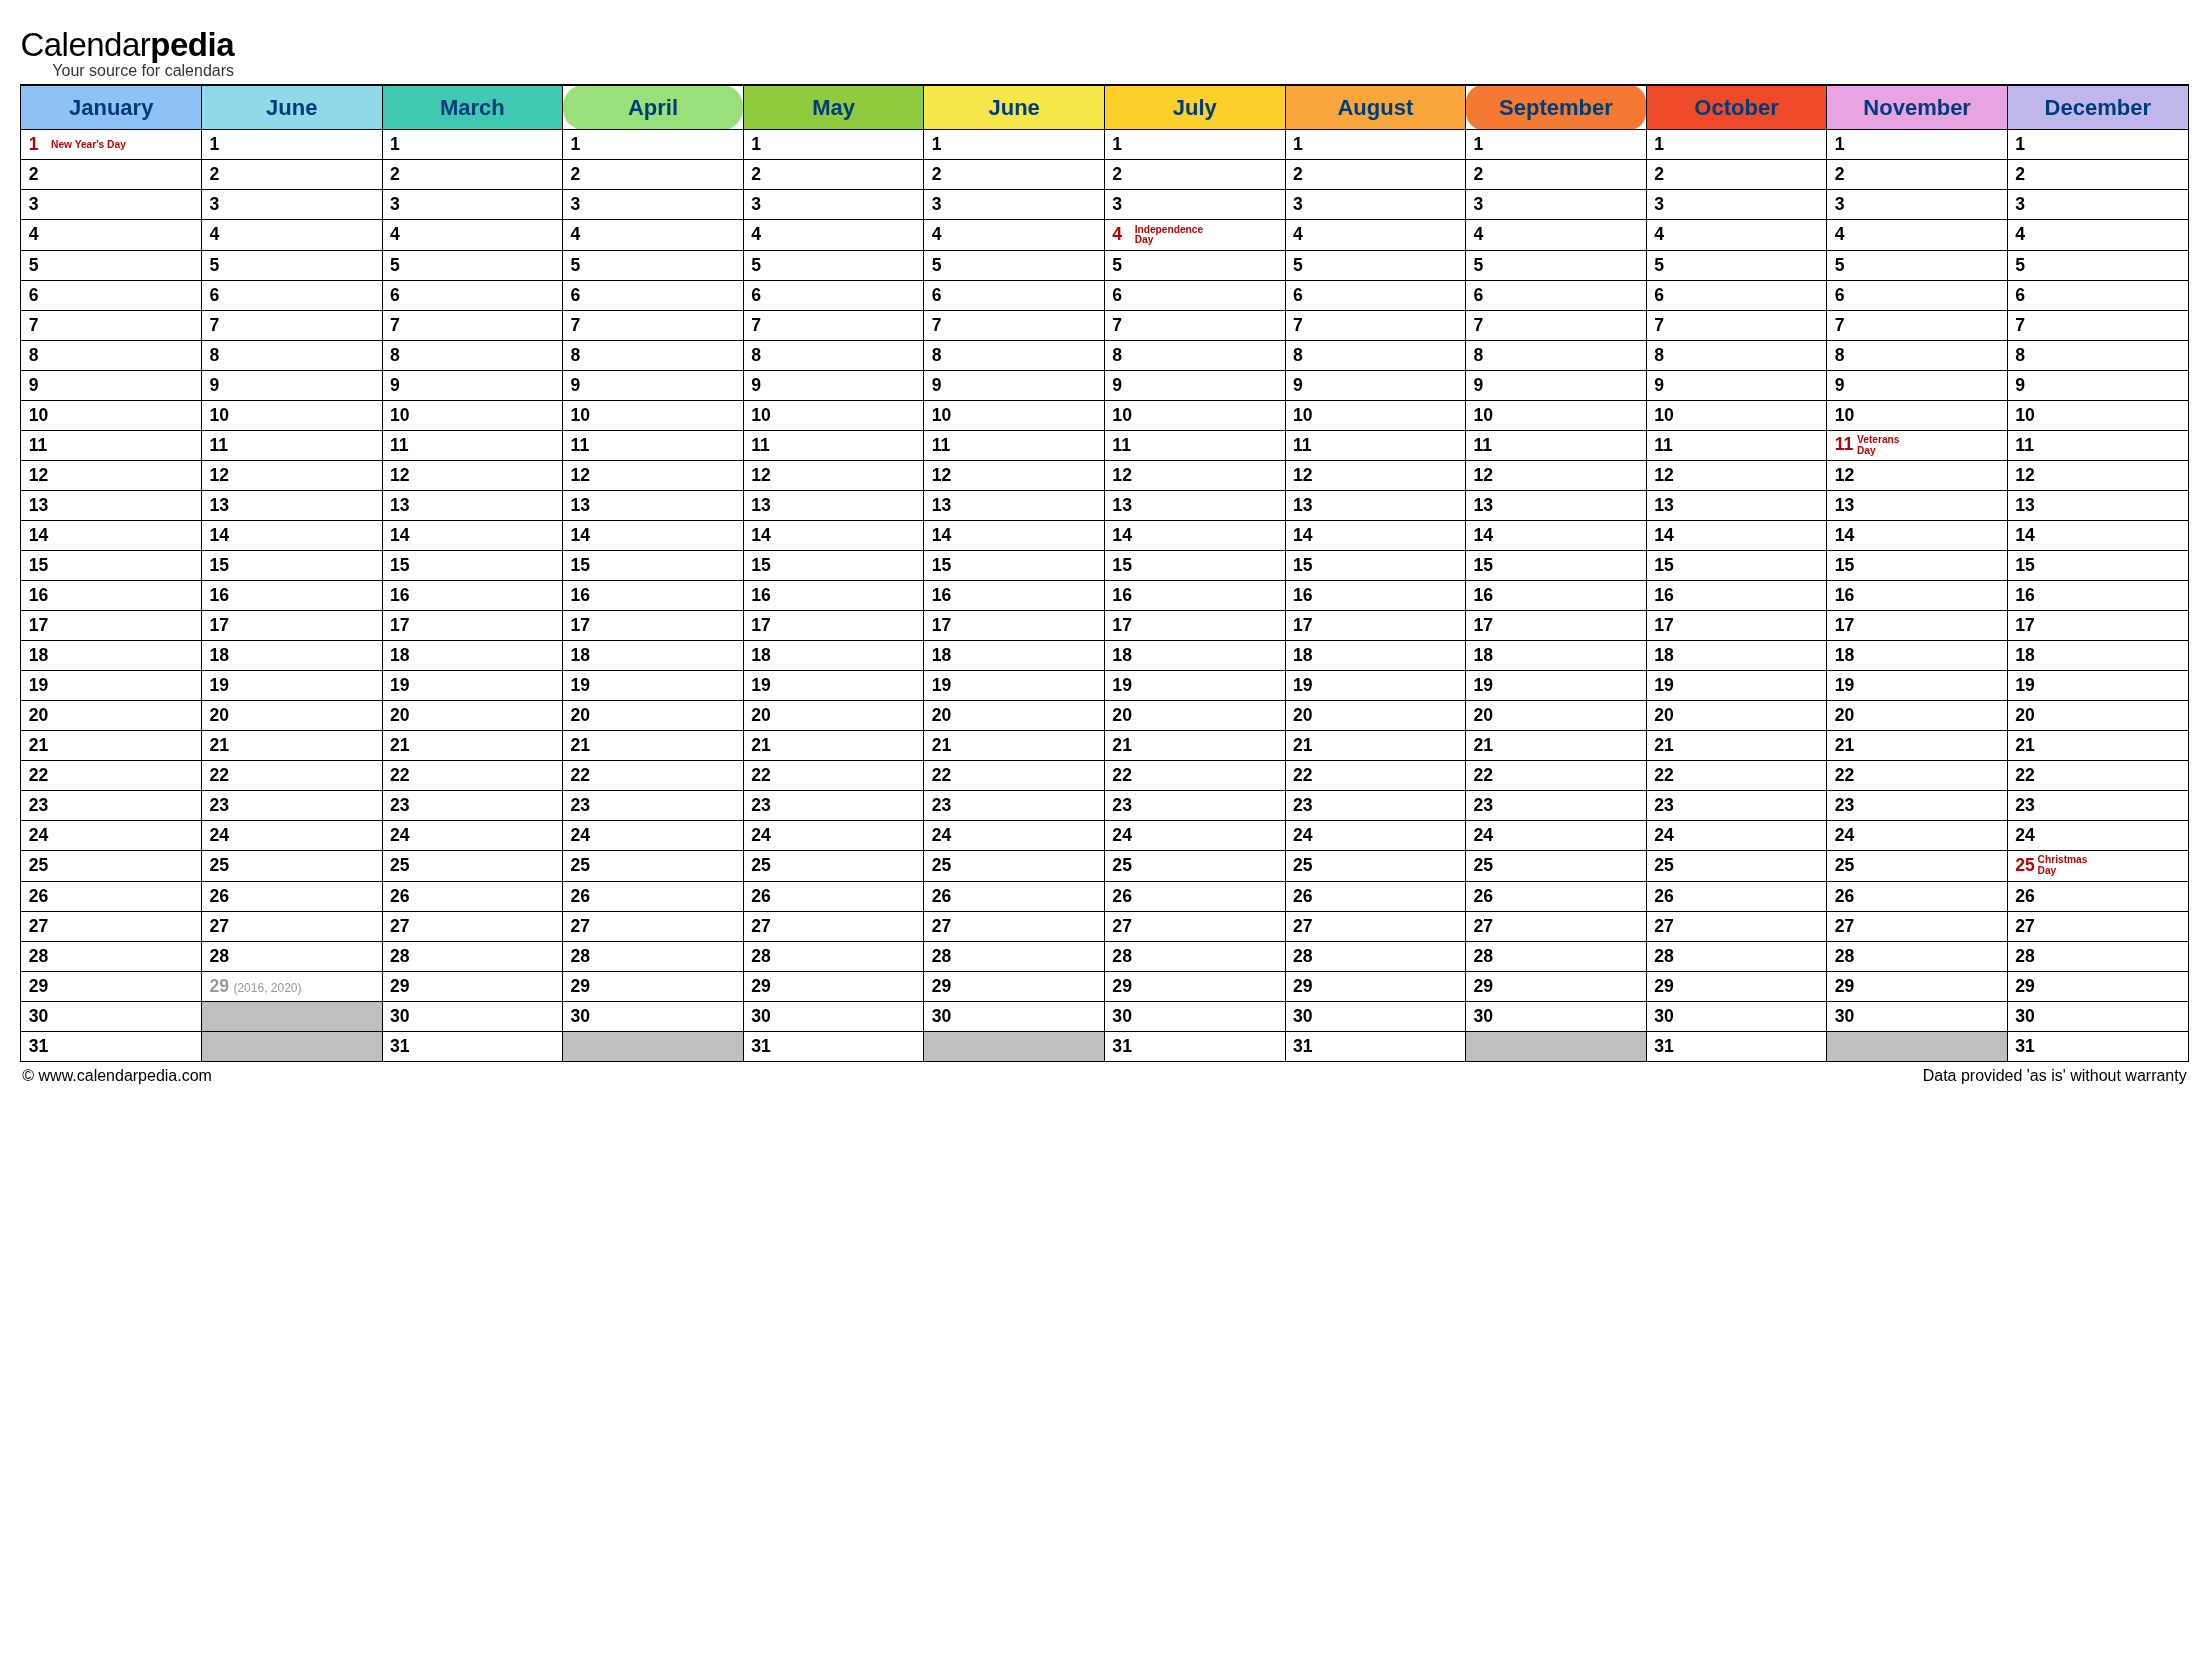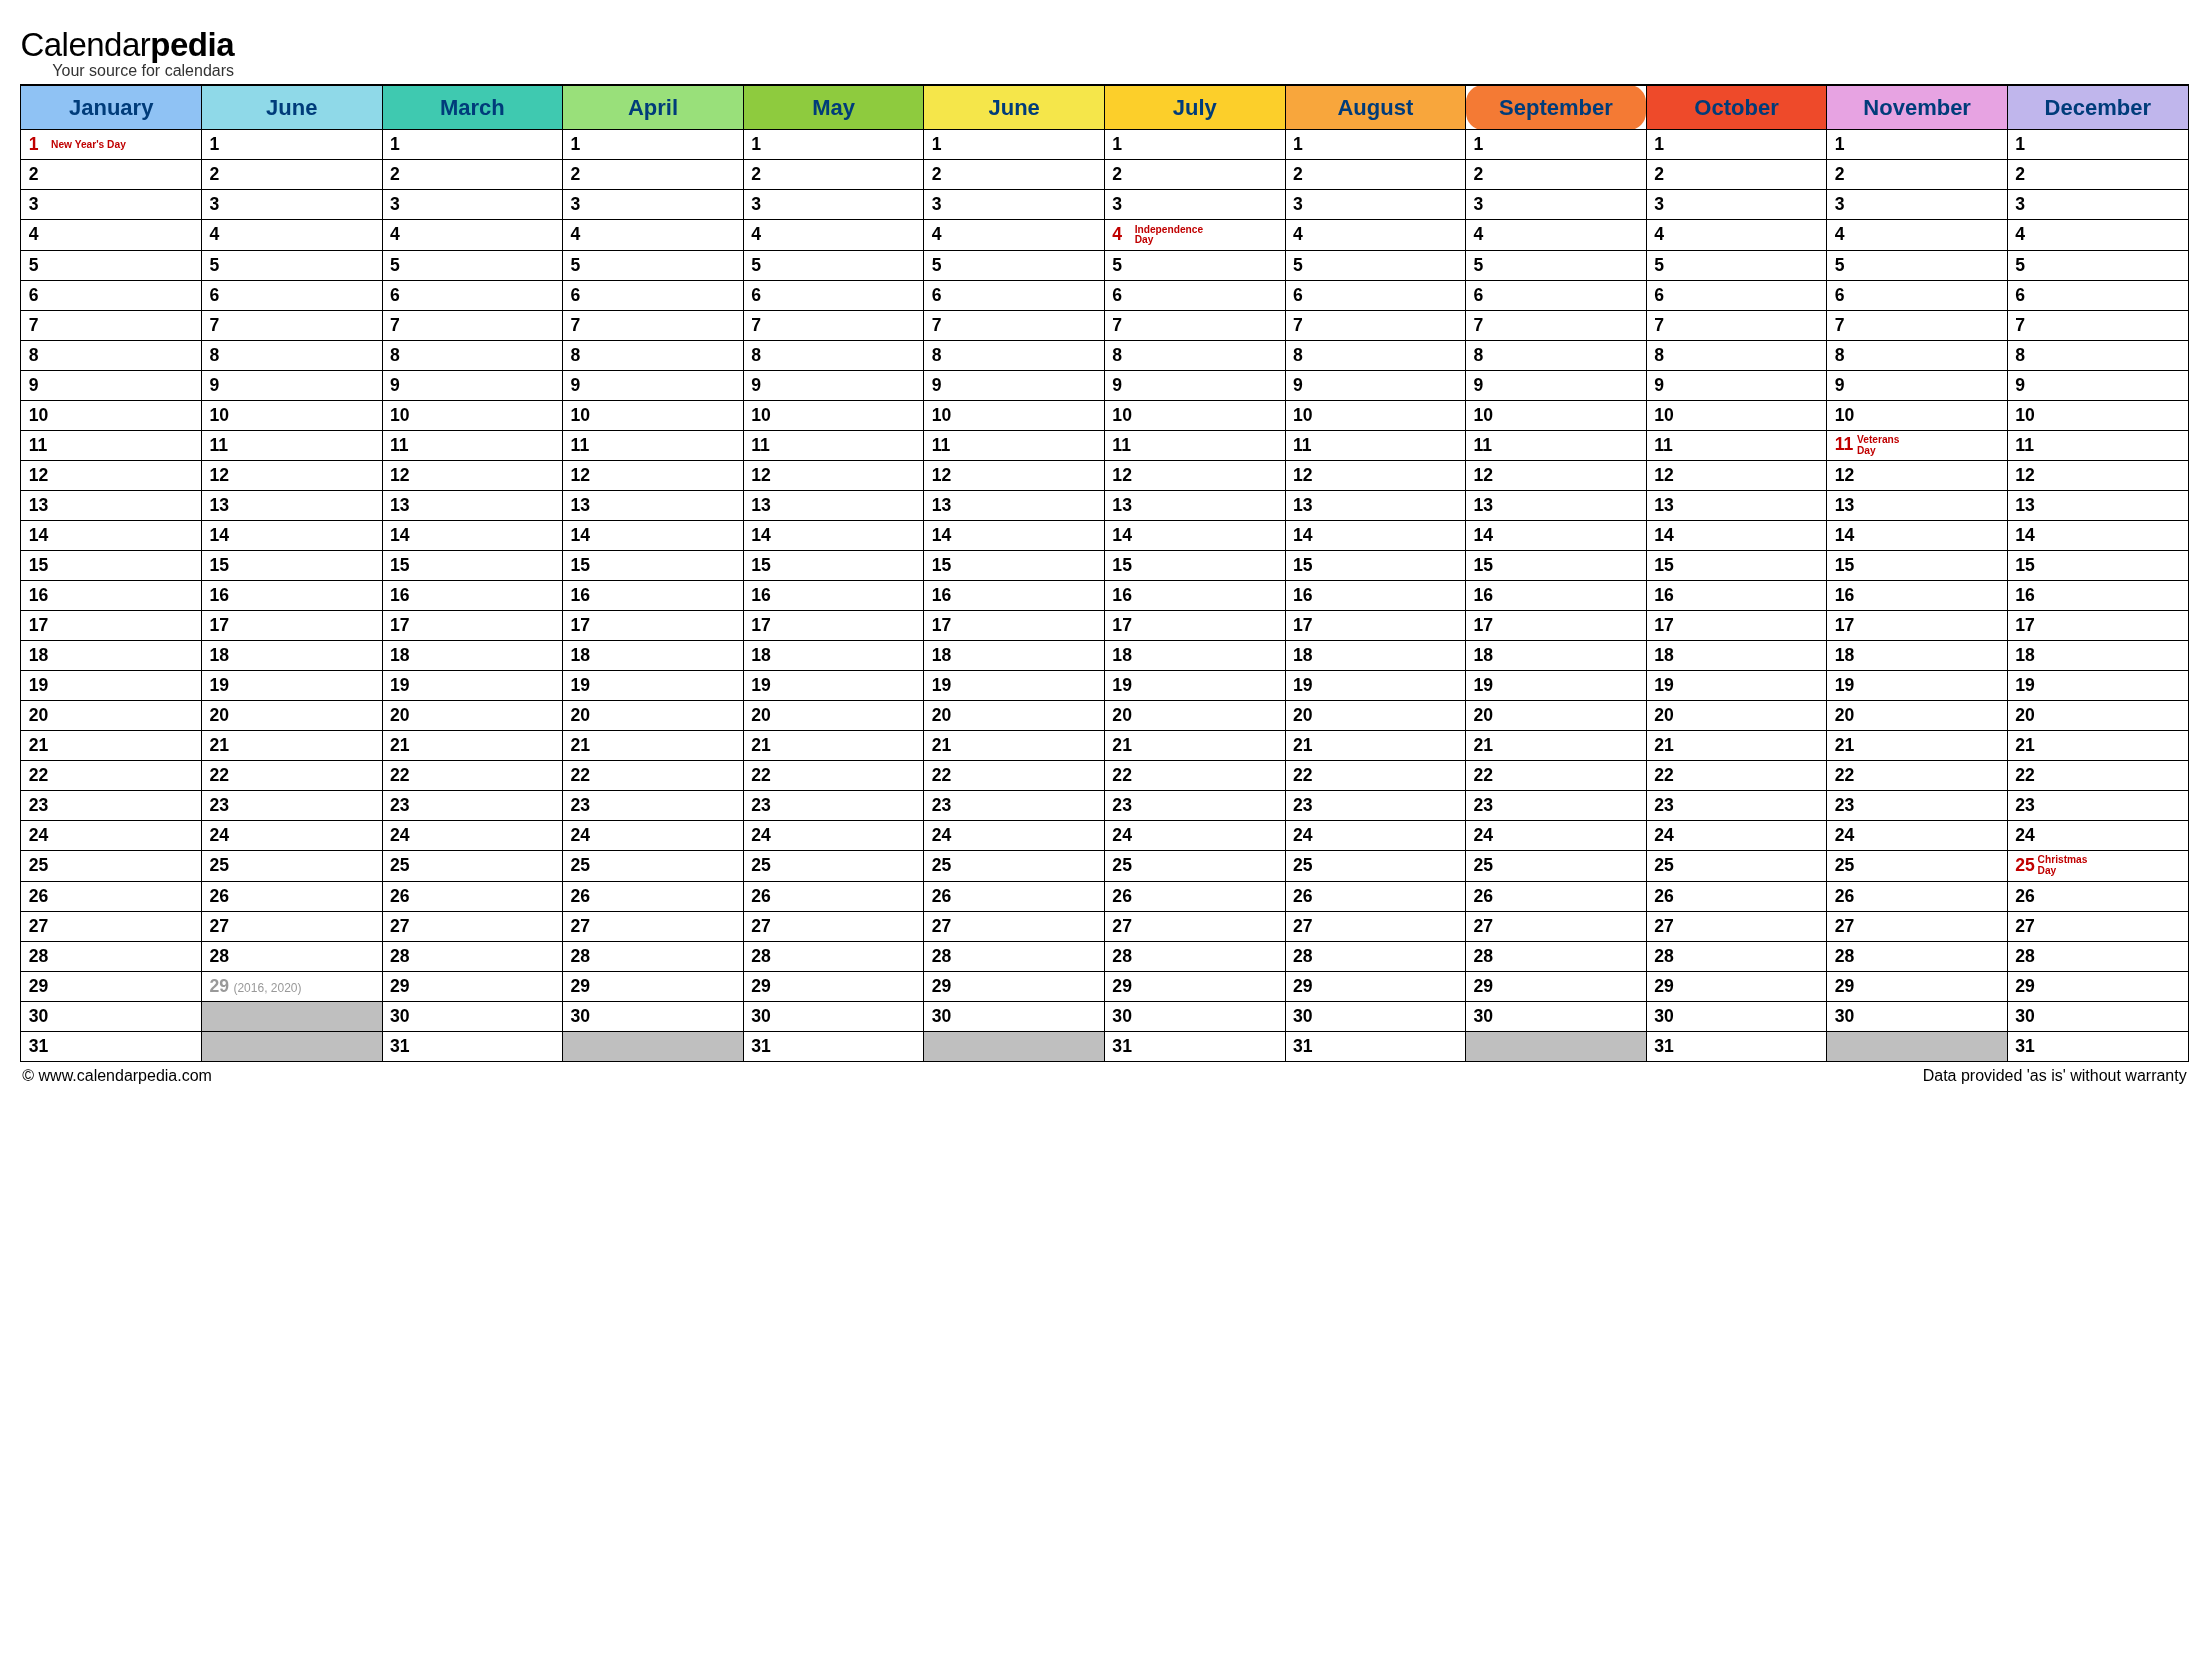--- a/index.html
+++ b/index.html
@@ -101,21 +101,21 @@
     <div class="brand-tag">Your source for calendars</div>
   </div>
 </div>
 
 <table>
   <thead>
     <tr id="month-row">
         <th style="background: rgb(143, 194, 244);">January</th>
         <th style="background: rgb(143, 217, 232);">June</th>
         <th style="background: rgb(63, 201, 176);">March</th>
-        <th style="background: rgb(153, 224, 122);">April</th>
+        <th style="background: rgb(153, 224, 122); border-radius: 21px;">April</th>
         <th style="background: rgb(142, 203, 62);">May</th>
         <th style="background: rgb(245, 230, 74); margin-left: 12px;">June</th>
         <th style="background: rgb(252, 207, 42);">July</th>
         <th style="background: rgb(248, 166, 60);">August</th>
         <th style="background: rgb(244, 122, 52); border-radius: 17px;">September</th>
         <th style="background: rgb(238, 74, 42);">October</th>
         <th style="background: rgb(231, 163, 226);">November</th>
         <th style="background: rgb(192, 182, 236);">December</th>
       </tr>
   </thead>

